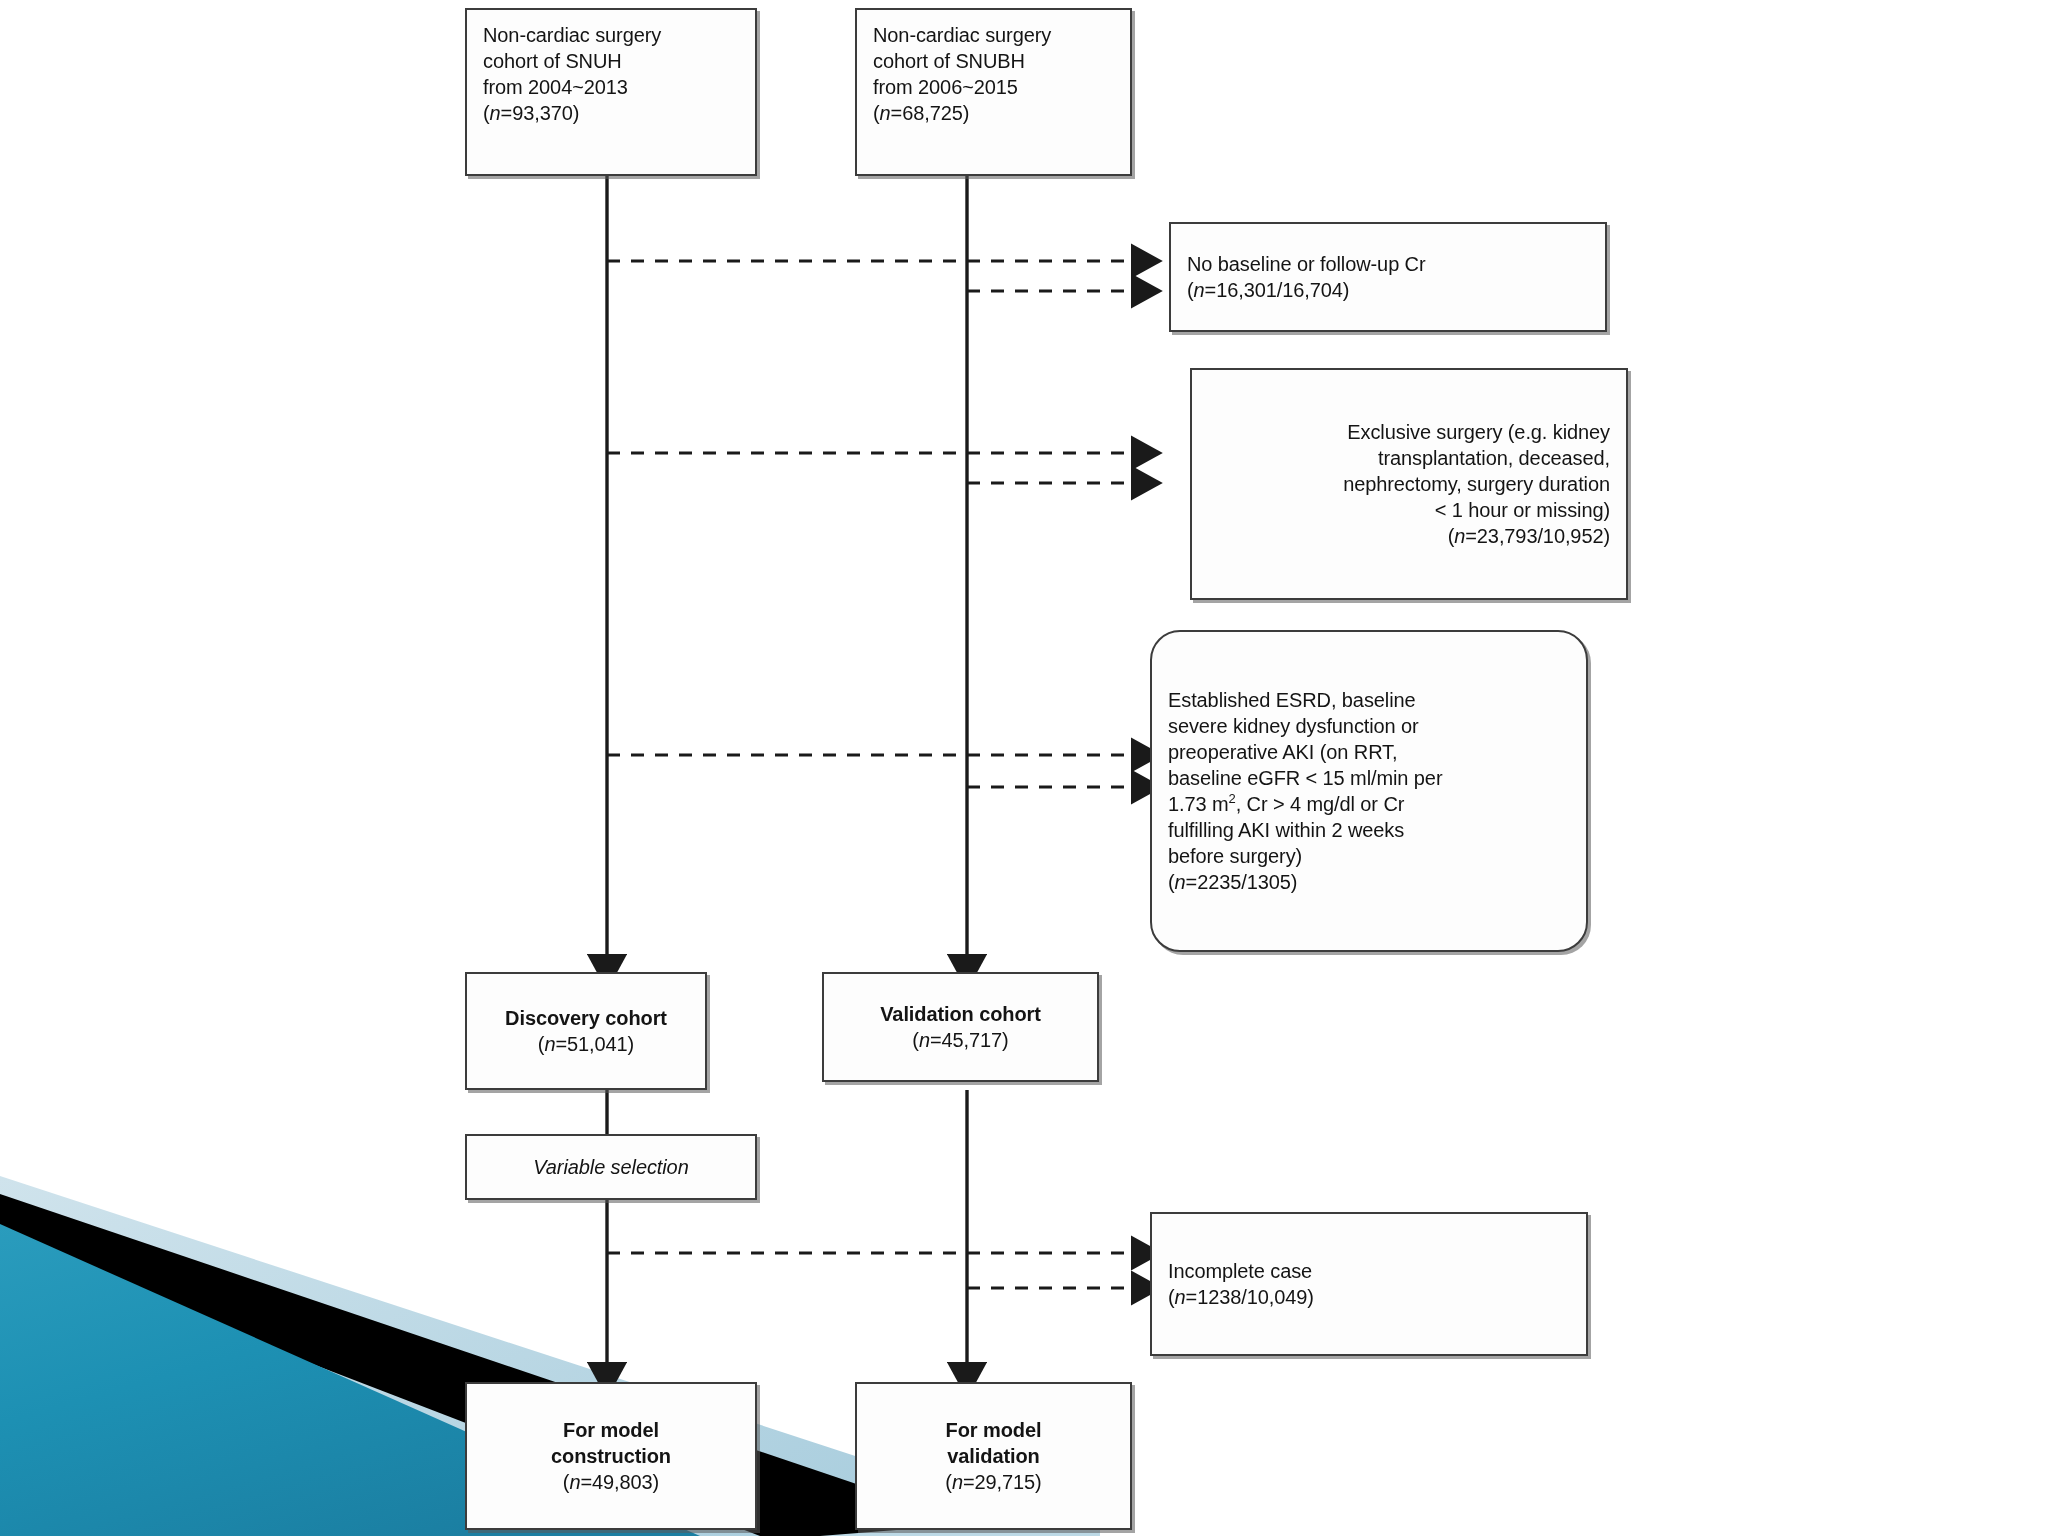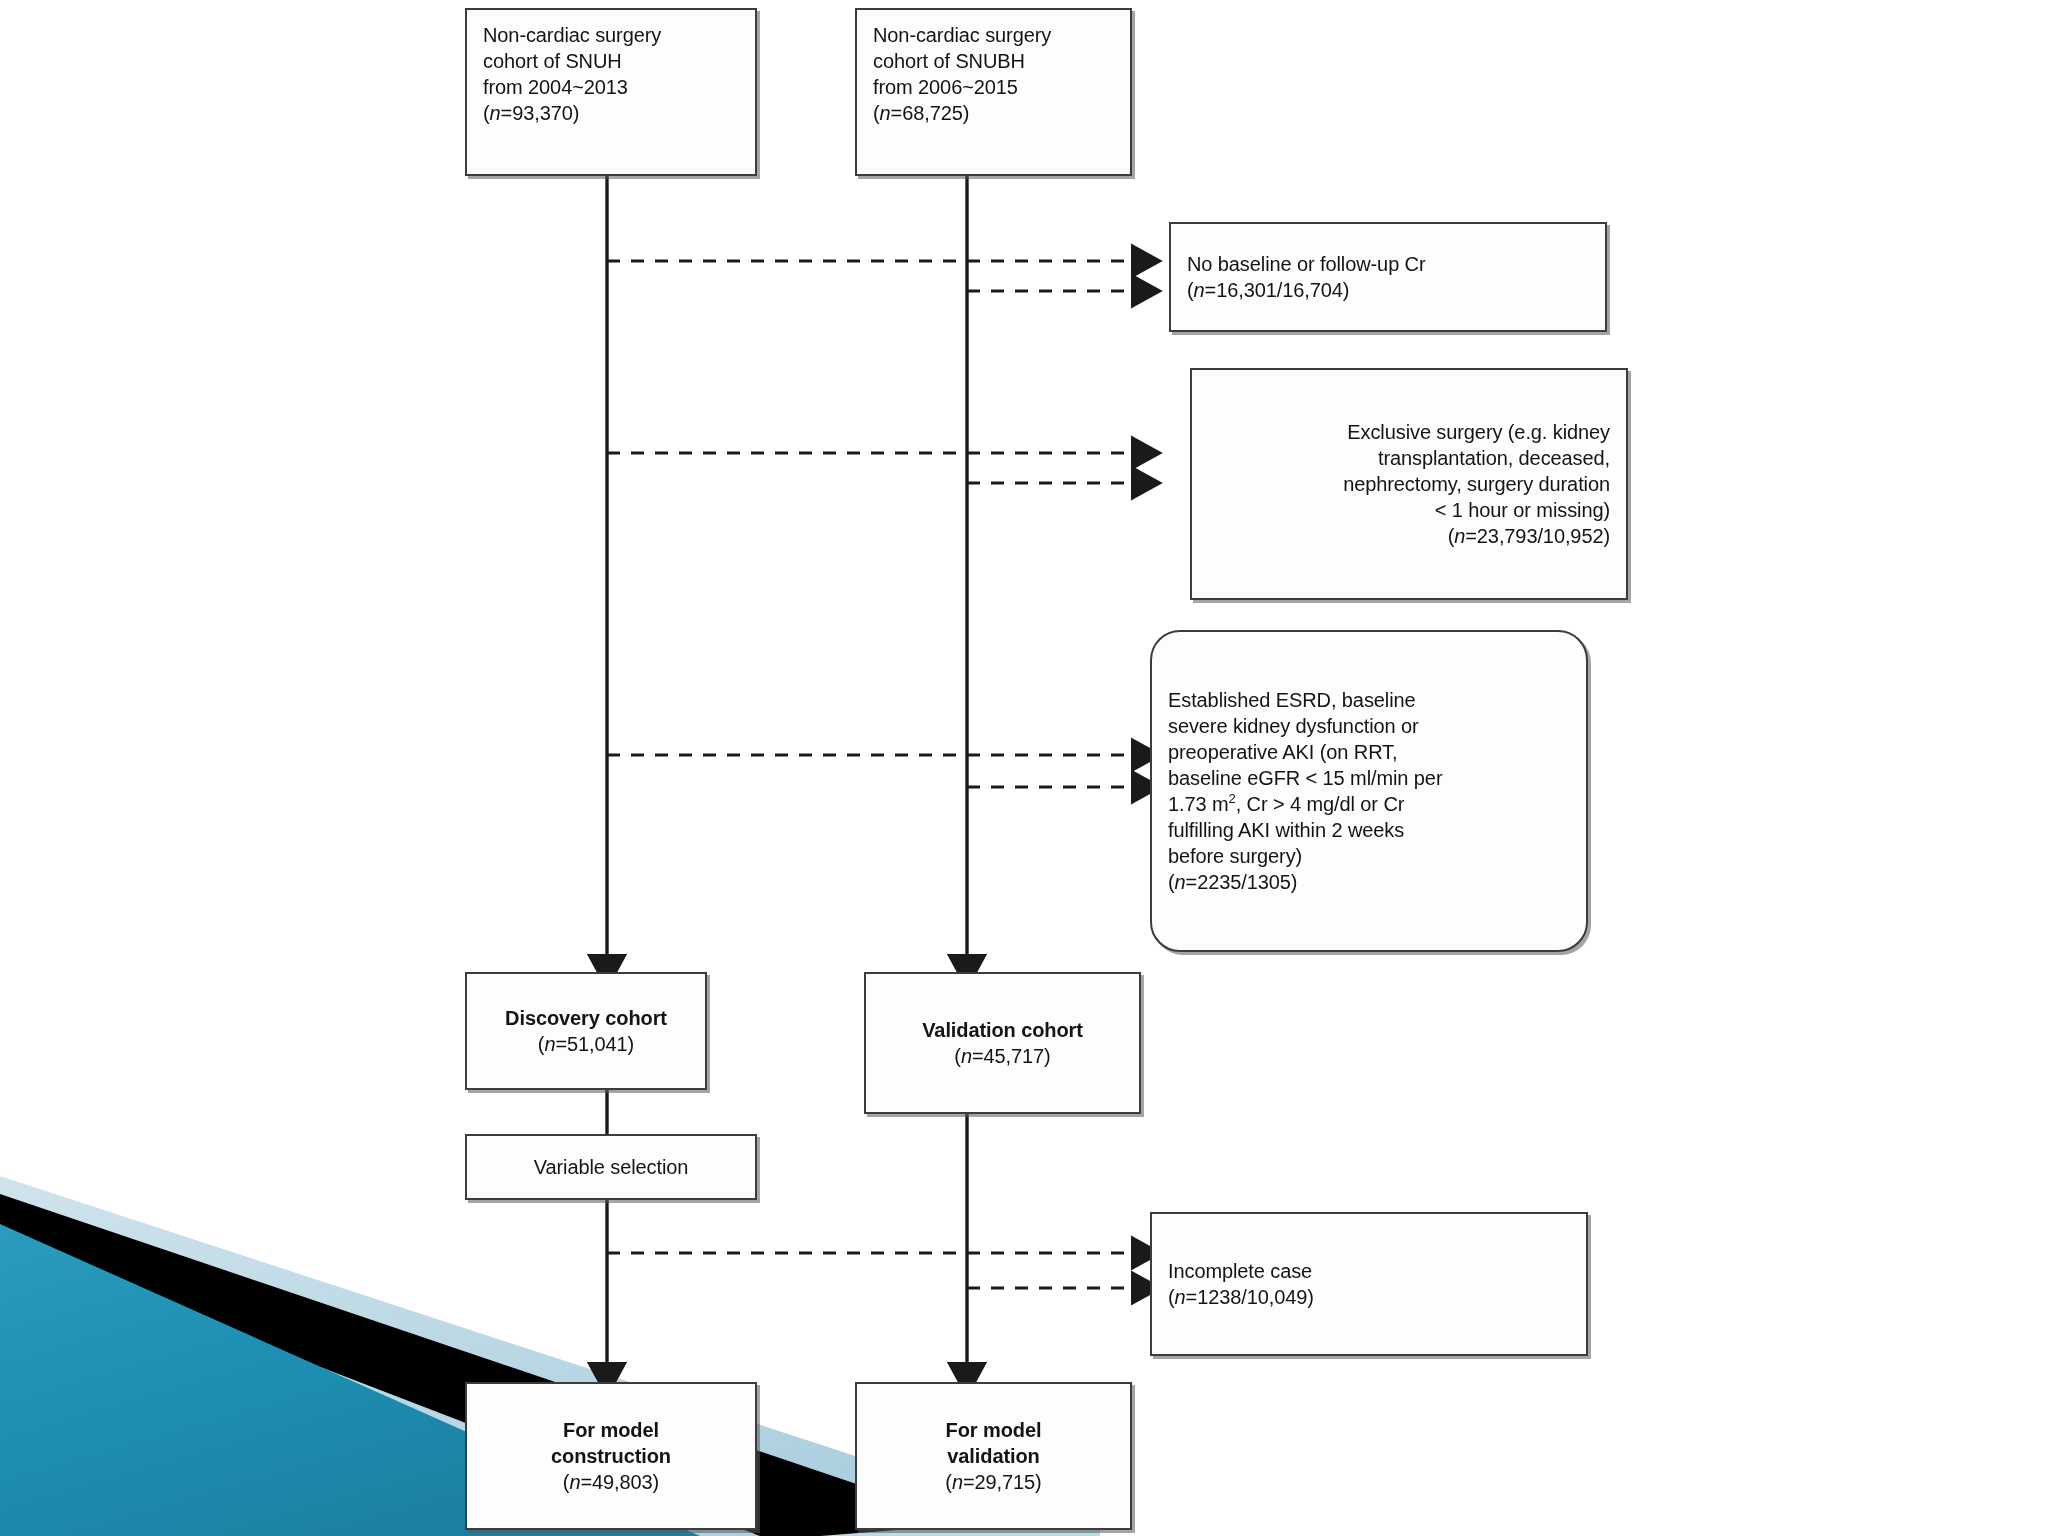--- a/index.html
+++ b/index.html
@@ -52,21 +52,21 @@
   .fbox.center .pad {
     text-align: center;
   }
   .fbox.vcenter {
     display: flex;
     align-items: center;
   }
   .fbox.vcenter .pad { width: 100%; }
 
   .bold { font-weight: bold; }
-  .ital { }
+  .ital { font-style: italic; }
   .nvar { font-style: italic; }
 
   sup.sq {
     font-size: 0.65em;
     vertical-align: super;
     line-height: 0;
   }
 
   
   #connectors {
@@ -186,21 +186,21 @@
     </div>
   </div>
 
   <div class="fbox center vcenter" style="left:465px; top:972px; width:242px; height:118px;">
     <div class="pad">
       <div class="bold">Discovery cohort</div>
       <div><span>(</span><span class="nvar">n</span><span>=51,041)</span></div>
     </div>
   </div>
 
-  <div class="fbox center vcenter" style="left:864px; top:972px; width:277px; height:142px;">
+  <div class="fbox center vcenter" style="left:822px; top:972px; width:277px; height:110px;">
     <div class="pad">
       <div class="bold">Validation cohort</div>
       <div><span>(</span><span class="nvar">n</span><span>=45,717)</span></div>
     </div>
   </div>
 
   <div class="fbox center vcenter" style="left:465px; top:1134px; width:292px; height:66px;">
     <div class="pad">
       <div class="ital">Variable selection</div>
     </div>

